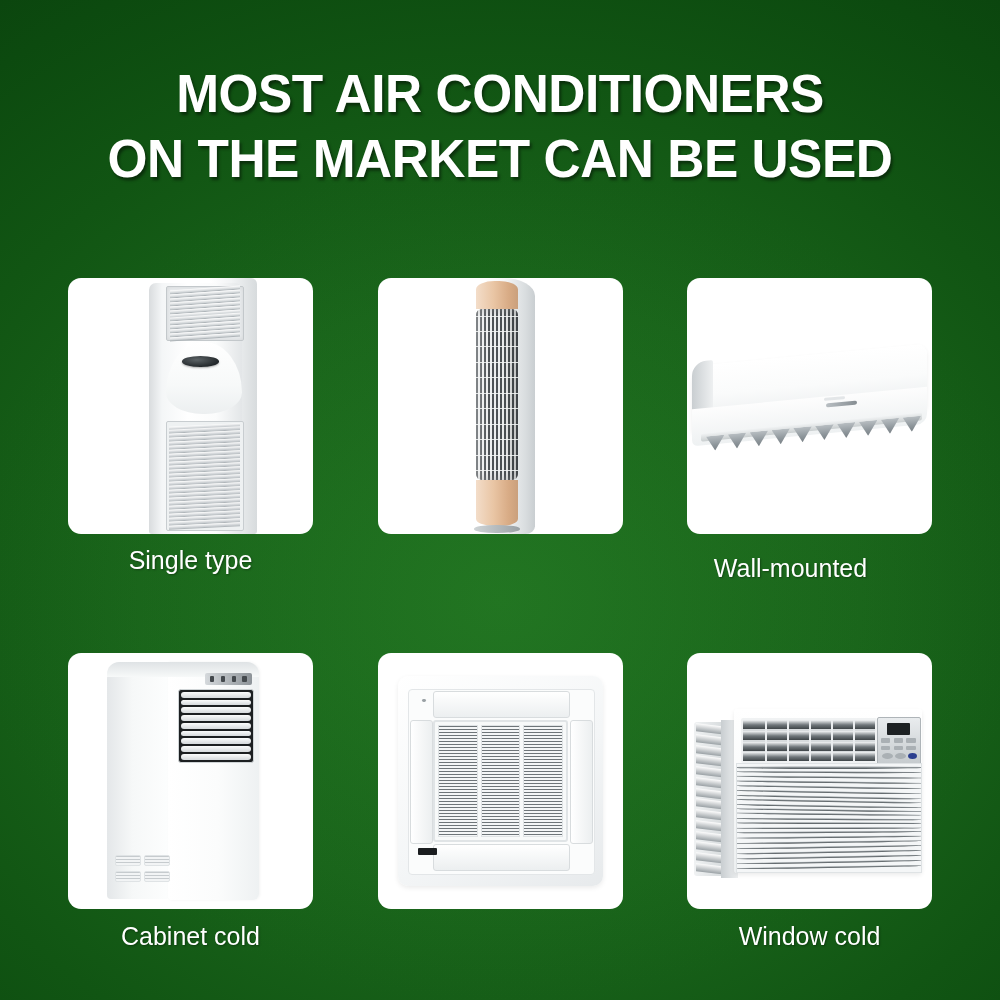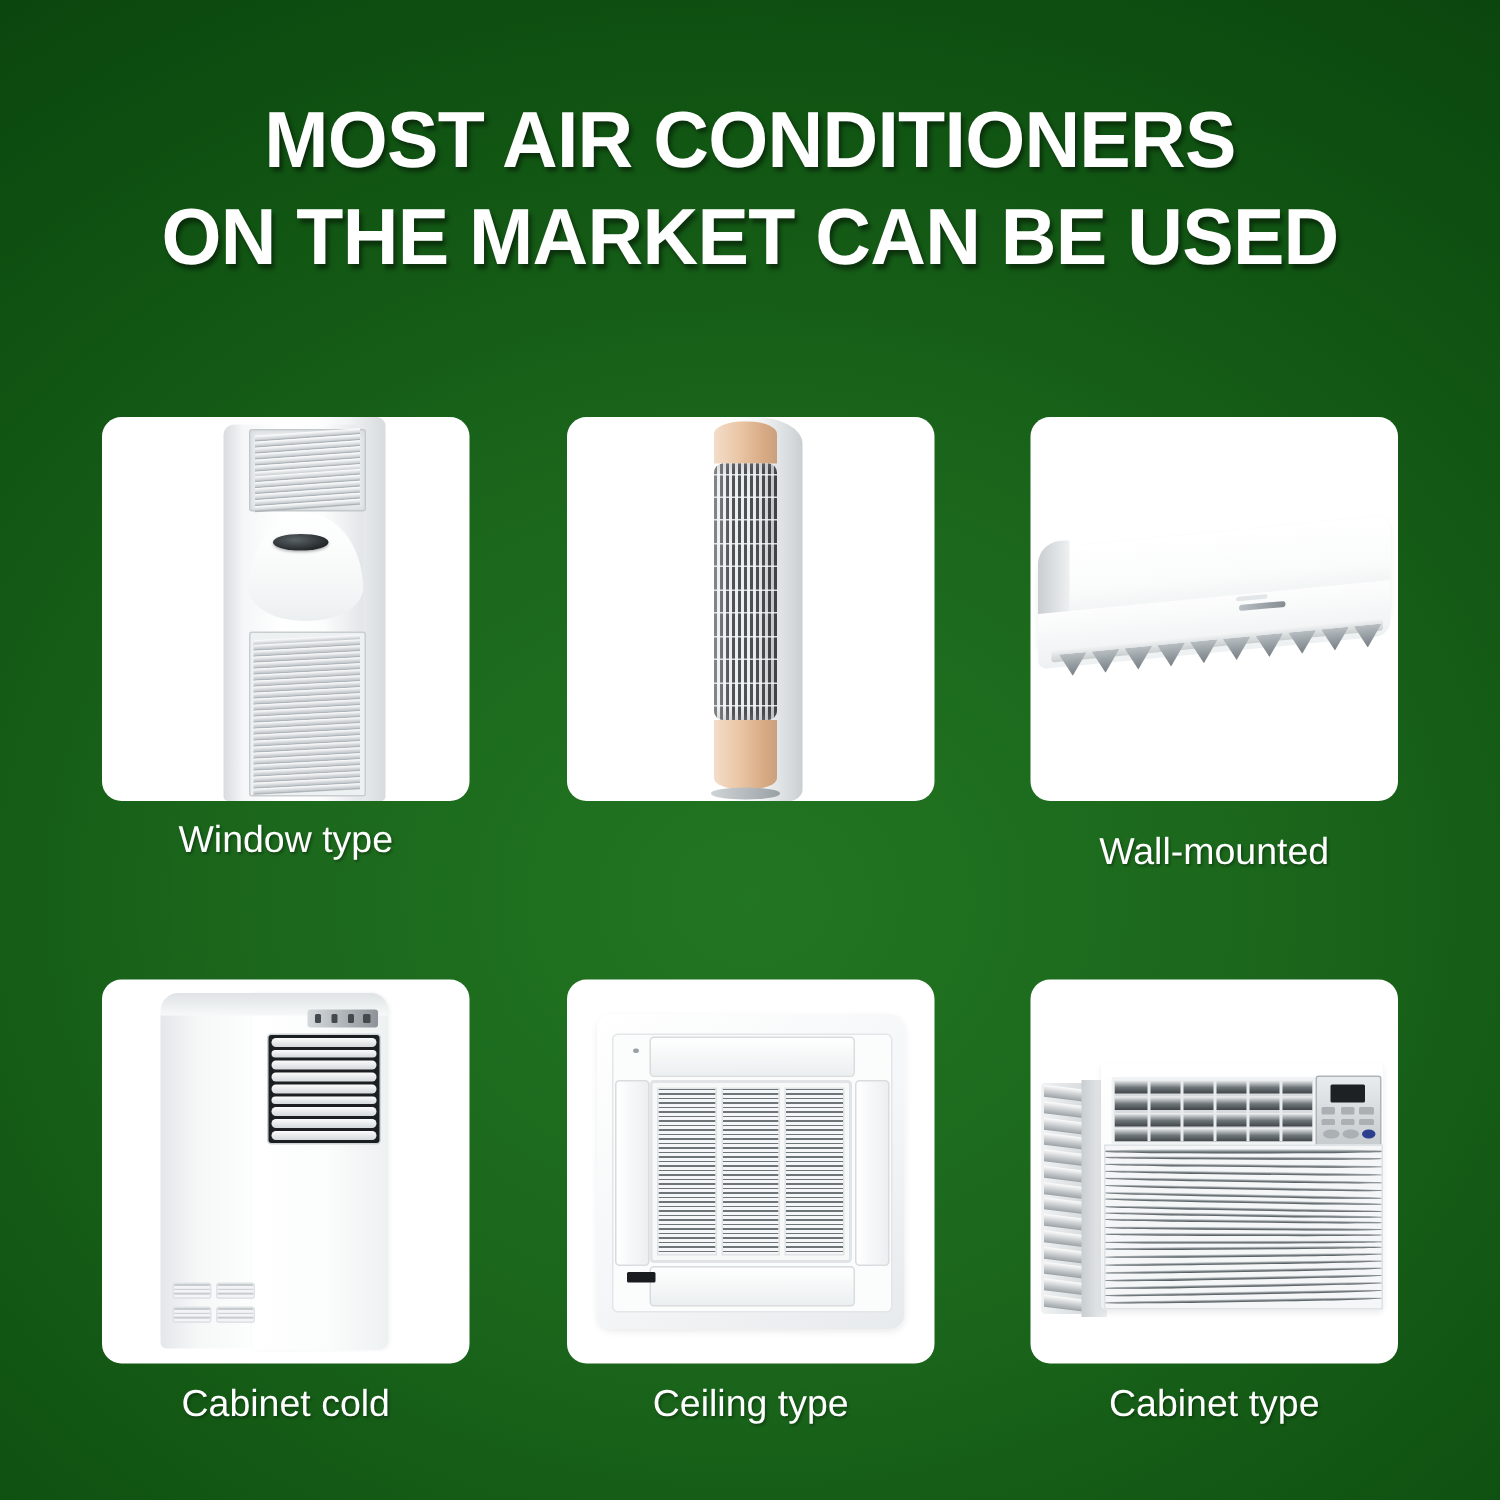--- a/index.html
+++ b/index.html
@@ -216,21 +216,21 @@
           <i style="top:72.3%"></i>
           <i style="top:76%"></i>
           <i style="top:79.7%"></i>
           <i style="top:83.4%"></i>
           <i style="top:87.10000000000001%"></i>
           <i style="top:90.80000000000001%"></i>
           <i style="top:94.5%"></i>
         </div>
     </div>
   </div>
-  <div class="cap" style="left:68px;top:548px;width:245px;">Window type</div>
+  <div class="cap" style="left:68px;top:548px;width:245px;">Single type</div>
 
   <div class="card" style="left:378px;top:278px;width:245px;height:256px;">
     <div class="ph">
       <div class="cyl-wrap">
         <div class="cyl-body"></div>
         <div class="cyl-gold t"></div>
         <div class="cyl-mesh" id="cylMesh">
             <b style="top:4%"></b>
             <b style="top:13%"></b>
             <b style="top:22%"></b>
@@ -266,21 +266,21 @@
             <i style="left:40.4%"></i>
             <i style="left:50.5%"></i>
             <i style="left:60.599999999999994%"></i>
             <i style="left:70.7%"></i>
             <i style="left:80.8%"></i>
             <i style="left:90.89999999999999%"></i>
           </div>
       </div>
     </div>
   </div>
-  <div class="cap" style="left:687px;top:556px;width:245px;">Wall-mounted</div>
+  <div class="cap" style="left:668px;top:556px;width:245px;">Wall-mounted</div>
 
   <div class="card" style="left:68px;top:653px;width:245px;height:256px;">
     <div class="ph">
       <div class="pt-left"></div>
       <div class="pt-front"></div>
       <div class="pt-top"></div>
       <div class="pt-panel">
           <i style="left:10%"></i>
           <i style="left:34%"></i>
           <i style="left:58%"></i>
@@ -316,21 +316,20 @@
         <div class="cc-side" style="left:84%;top:21%;width:10%;height:58%;"></div>
         <div class="cc-grille">
           <div class="cc-col"></div>
             <div class="cc-col"></div>
             <div class="cc-col"></div>
         </div>
         <div class="cc-sensor"></div>
       </div>
     </div>
   </div>
-  <div class="cap" style="left:378px;top:924px;width:245px;">Ceiling type</div>
 
   <div class="card" style="left:687px;top:653px;width:245px;height:256px;">
     <div class="ph">
       <div class="wt-side" id="wtSide">
           <i style="top:2%"></i>
           <i style="top:9%"></i>
           <i style="top:16%"></i>
           <i style="top:23%"></i>
           <i style="top:30%"></i>
           <i style="top:37%"></i>
@@ -387,15 +386,15 @@
           <i style="top:66.80956142670694%;transform:rotate(-0.6287174506165781deg)"></i>
           <i style="top:71.31889067548809%;transform:rotate(-0.8324827448387211deg)"></i>
           <i style="top:75.93974613840315%;transform:rotate(-0.9844882940514419deg)"></i>
           <i style="top:80.64934457504224%;transform:rotate(-1.0752831294316068deg)"></i>
           <i style="top:85.41574810386345%;transform:rotate(-1.0992220678729159deg)"></i>
           <i style="top:90.20115888380829%;transform:rotate(-1.0548167021294523deg)"></i>
           <i style="top:94.96581830379176%;transform:rotate(-0.9448279427692513deg)"></i>
         </div>
     </div>
   </div>
-  <div class="cap" style="left:687px;top:924px;width:245px;">Cabinet type</div>
+  <div class="cap" style="left:687px;top:924px;width:245px;">Window cold</div>
 
 </div>
 
 </body></html>

